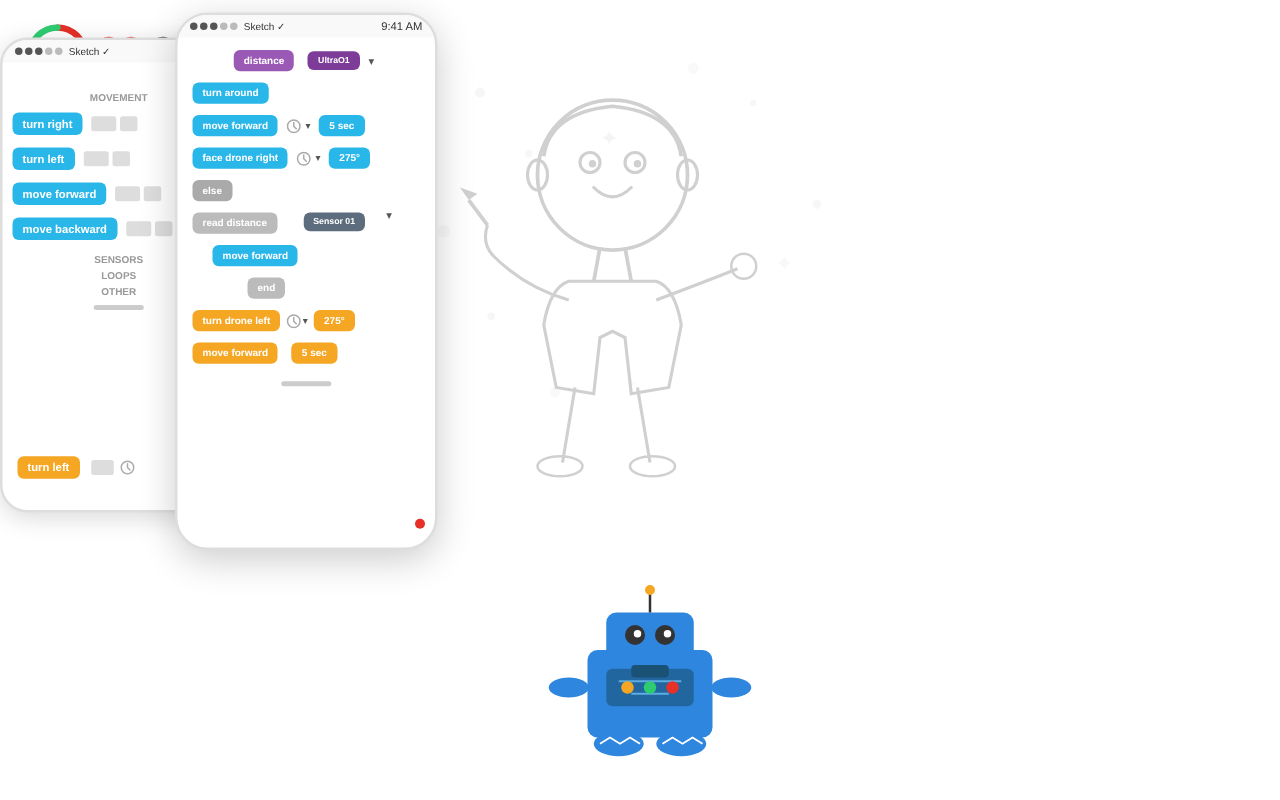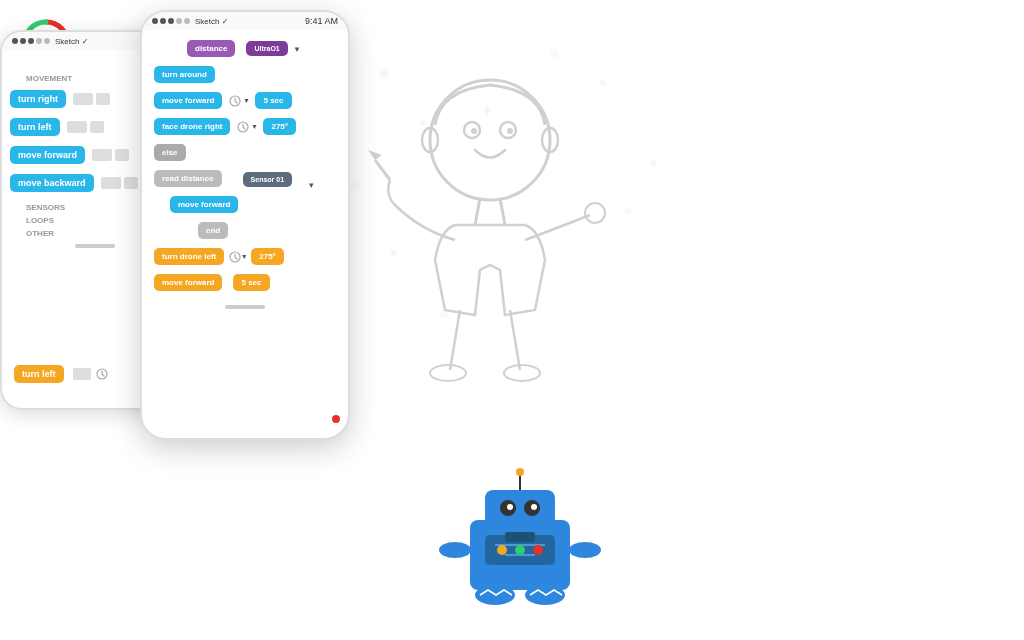--- a/index.html
+++ b/index.html
@@ -174,23 +174,24 @@
       display: inline-block;
     }
     .pb-blue { background: #29b6e8; }
     .pb-yellow { background: #f5a623; }
     .pb-purple { background: #9b59b6; }
     .pb-gray { background: #bdc3c7; }
 
     .phone-section-label {
       font-size: 8px;
       color: #999;
-      padding: 2px 24px;
+      padding: 2px 4px;
       font-weight: 600;
       text-transform: uppercase;
+      text-align: center;
     }
 
     .phone-row {
       display: flex;
       align-items: center;
       padding: 2px 4px;
       gap: 3px;
     }
 
     .mini-box {
@@ -464,21 +465,21 @@
         <path d="M6,3 L6,6 L8,8" stroke="#aaa" stroke-width="1.2" fill="none" stroke-linecap="round"></path>
       </svg>
       <span style="font-size:8px;color:#555;">▾</span>
       <span class="phone-block pb-blue" style="font-size:8px;">275°</span>
     </div>
 
     <div style="margin:3px 4px;">
       <span class="phone-block pb-gray" style="font-size:8px;background:#aaa;text-align:center;">else</span>
     </div>
 
-    <div style="display:flex;align-items:flex-end;gap:13px;margin:3px 4px;">
+    <div style="display:flex;align-items:flex-start;gap:13px;margin:3px 4px;">
       <span class="phone-block" style="background:#bbb;font-size:8px;">read distance</span>
       <span class="phone-block" style="background:#5d6d7e;font-size:7px;">Sensor 01</span>
       <span style="font-size:9px;color:#555;">▾</span>
     </div>
 
     <div style="margin:3px 20px;">
       <span class="phone-block pb-blue" style="font-size:8px;">move forward</span>
     </div>
 
     <div style="margin:3px 4px;">

